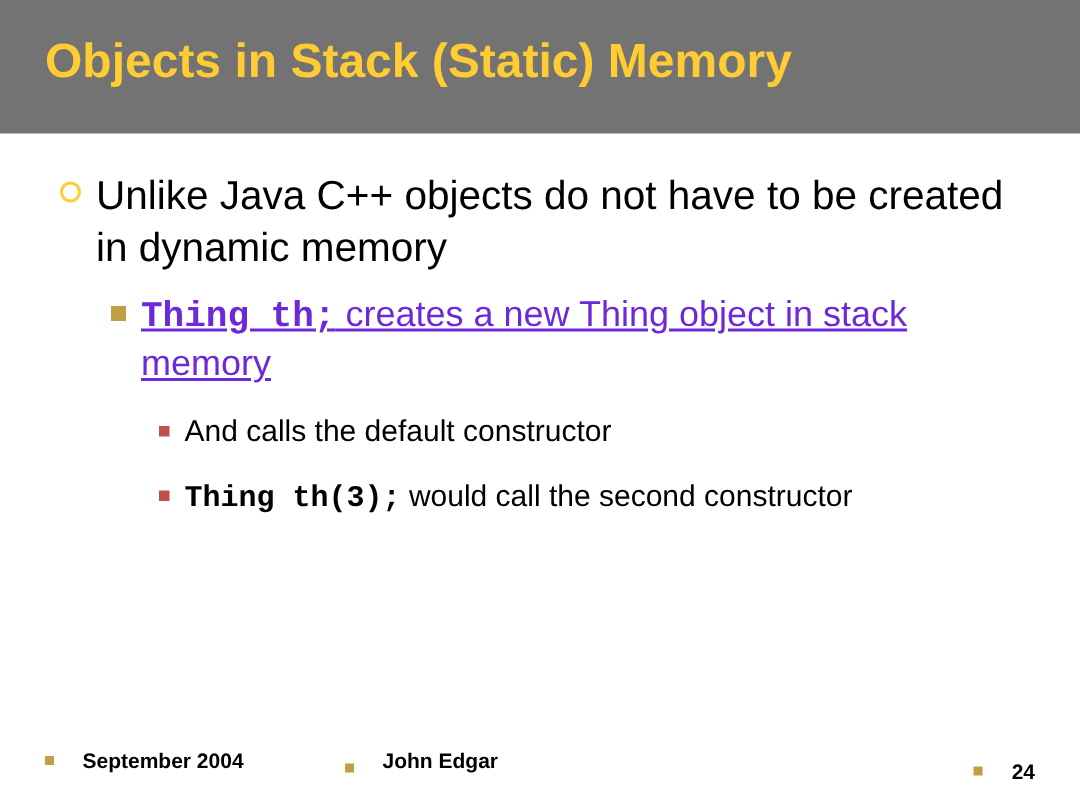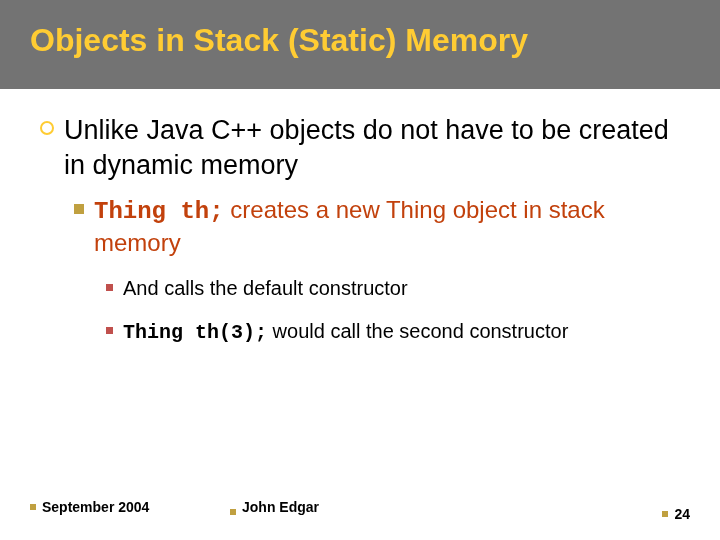--- a/index.html
+++ b/index.html
@@ -51,23 +51,24 @@
   }
   .bullet-l2 .marker {
     flex: 0 0 auto;
     width: 10px;
     height: 10px;
     background: #c0a040;
     margin-top: 10px;
     margin-right: 10px;
   }
   .bullet-l2 .text {
-    color: #c2410c;
+    color: #6d28d9;
     font-size: 24px;
     line-height: 1.3;
+    text-decoration: underline;
   }
   .bullet-l3 {
     display: flex;
     align-items: flex-start;
     margin-left: 66px;
     margin-bottom: 4px;
     margin-top: 17px;
   }
   .bullet-l3 .marker {
     flex: 0 0 auto;
@@ -94,20 +95,21 @@
     padding: 0 30px;
     display: flex;
     align-items: center;
     font-size: 14px;
     font-weight: bold;
     color: #000;
   }
   .footer .fblock {
     display: flex;
     align-items: center;
+    gap: 13px;
   }
   .footer .fblock.left { flex: 0 0 200px; }
   .footer .fblock.center { flex: 1 1 auto; align-items: flex-end; }
   .footer .fblock.right { flex: 0 0 auto; margin-top: 14px; }
   .footer .dash {
     width: 6px;
     height: 6px;
     background: #c0a040;
     margin-right: 6px;
   }

